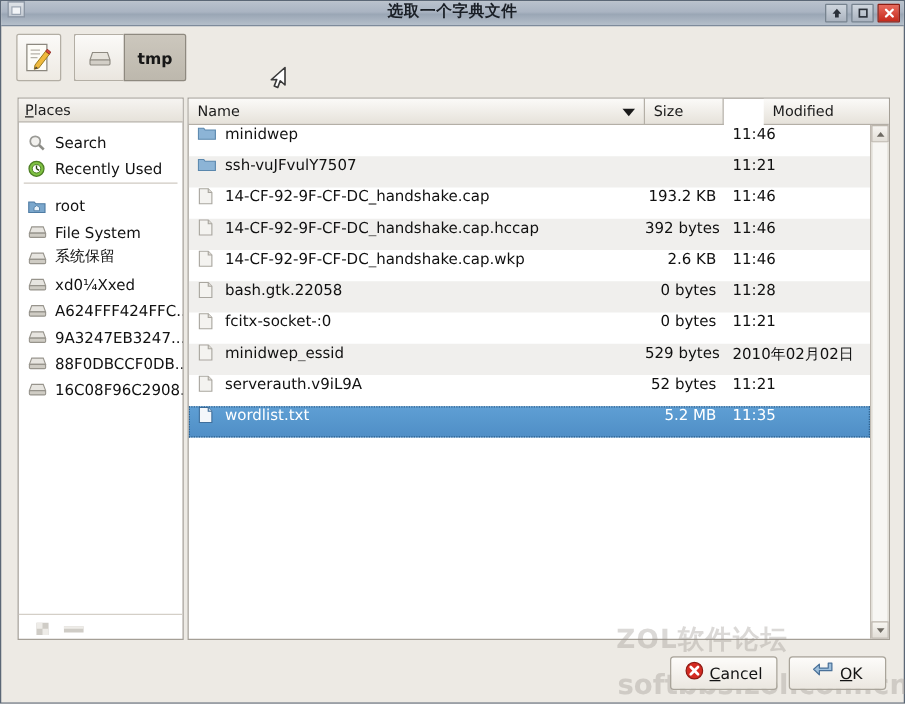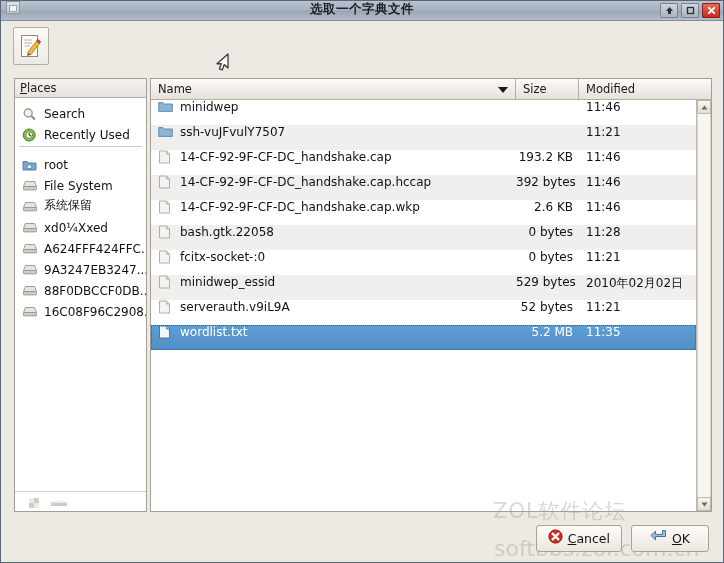--- a/index.html
+++ b/index.html
@@ -187,21 +187,21 @@
     border-bottom: 1px solid #b4afa6;
     display: flex; align-items: center;
     padding-left: 7px;
     font-size: 11.5px;
     color: #1a1a1a;
     position: relative;
     text-align: right;
   }
   .col-h.name { width: 365px; }
   .col-h.size { width: 63px; }
-  .col-h.mod { flex: 1; border-right: none; }
+  .col-h.mod { flex: 1; border-right: none; margin-left: 32px; }
   .sort-arrow {
     position: absolute;
     right: 7px; top: 8px;
     width: 0; height: 0;
     border-left: 5px solid transparent;
     border-right: 5px solid transparent;
     border-top: 6px solid #1a1a1a;
   }
   #rows-wrap { flex: 1; display: flex; }
   #rows { flex: 1; overflow: hidden; }
@@ -277,21 +277,21 @@
     font-size: 12.5px;
     color: #141414;
     padding: 0 11px;
   }
   .u { text-decoration: underline; }
 
   
   .wm {
     position: absolute;
     color: rgba(150,145,138,0.34);
-    font-weight: normal;
+    font-weight: bold;
     pointer-events: none;
     white-space: nowrap;
   }
   #wm1 { left: 492px; top: 496px; font-size: 21px; letter-spacing: 1px; }
   #wm2 { left: 493px; top: 535px; font-size: 22px; letter-spacing: 0px; }
 </style>
 </head>
 <body>
 
 <div id="window">
@@ -322,20 +322,31 @@
     <div id="edit-btn">
       <svg width="22" height="24" viewBox="0 0 22 24">
         <rect x="1.5" y="1.5" width="16" height="21" fill="#fdfcf7" stroke="#8c887f"></rect>
         <line x1="4.5" y1="6" x2="12" y2="6" stroke="#b6b2a8"></line>
         <line x1="4.5" y1="9" x2="12" y2="9" stroke="#b6b2a8"></line>
         <line x1="4.5" y1="12" x2="10" y2="12" stroke="#b6b2a8"></line>
         <path d="M8 18 L16.5 7 L19.5 9.4 L11 20.4 L7.4 21.4 Z" fill="#f0b93c" stroke="#9a7a1e" stroke-width="0.8"></path>
         <path d="M16.5 7 L19.5 9.4 L20.6 7.6 L17.8 5.4 Z" fill="#d8453a" stroke="#8e2a22" stroke-width="0.7"></path>
         <path d="M7.4 21.4 L8.8 19.2 L10.4 20.5 Z" fill="#4a4336"></path>
       </svg>
+    </div>
+    <div id="pathbar">
+      <div class="path-btn first">
+        <svg width="20" height="15" viewBox="0 0 20 15">
+          <path d="M2 9 L4 3 L16 3 L18 9 Z" fill="#e7e4dd" stroke="#8e8a81" stroke-width="0.9"></path>
+          <rect x="2" y="9" width="16" height="4" rx="1" fill="#d3cfc7" stroke="#8e8a81" stroke-width="0.9"></rect>
+        </svg>
+      </div>
+      <div class="path-btn active">
+        <span>tmp</span>
+      </div>
     </div>
   </div>
 
   <div id="cursor">
     <svg width="16" height="22" viewBox="0 0 16 22">
       <path d="M13 2 L13 16 L9.2 12.6 L7.2 18 L4.4 16.8 L6.4 11.6 L2 11.8 Z" fill="#ffffff" stroke="#3a3a3a" stroke-width="1.3" stroke-linejoin="round"></path>
     </svg>
   </div>
 
   <div id="main">

